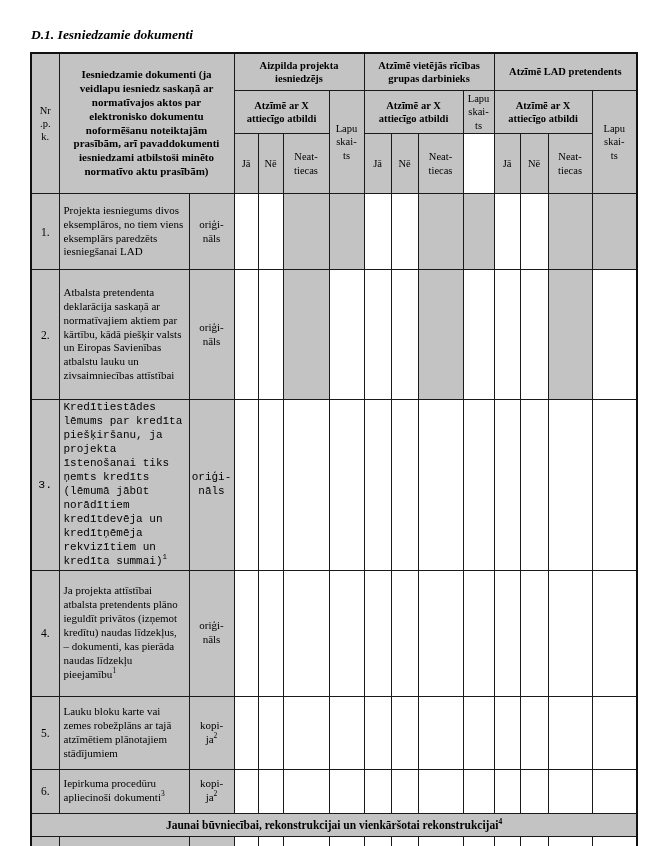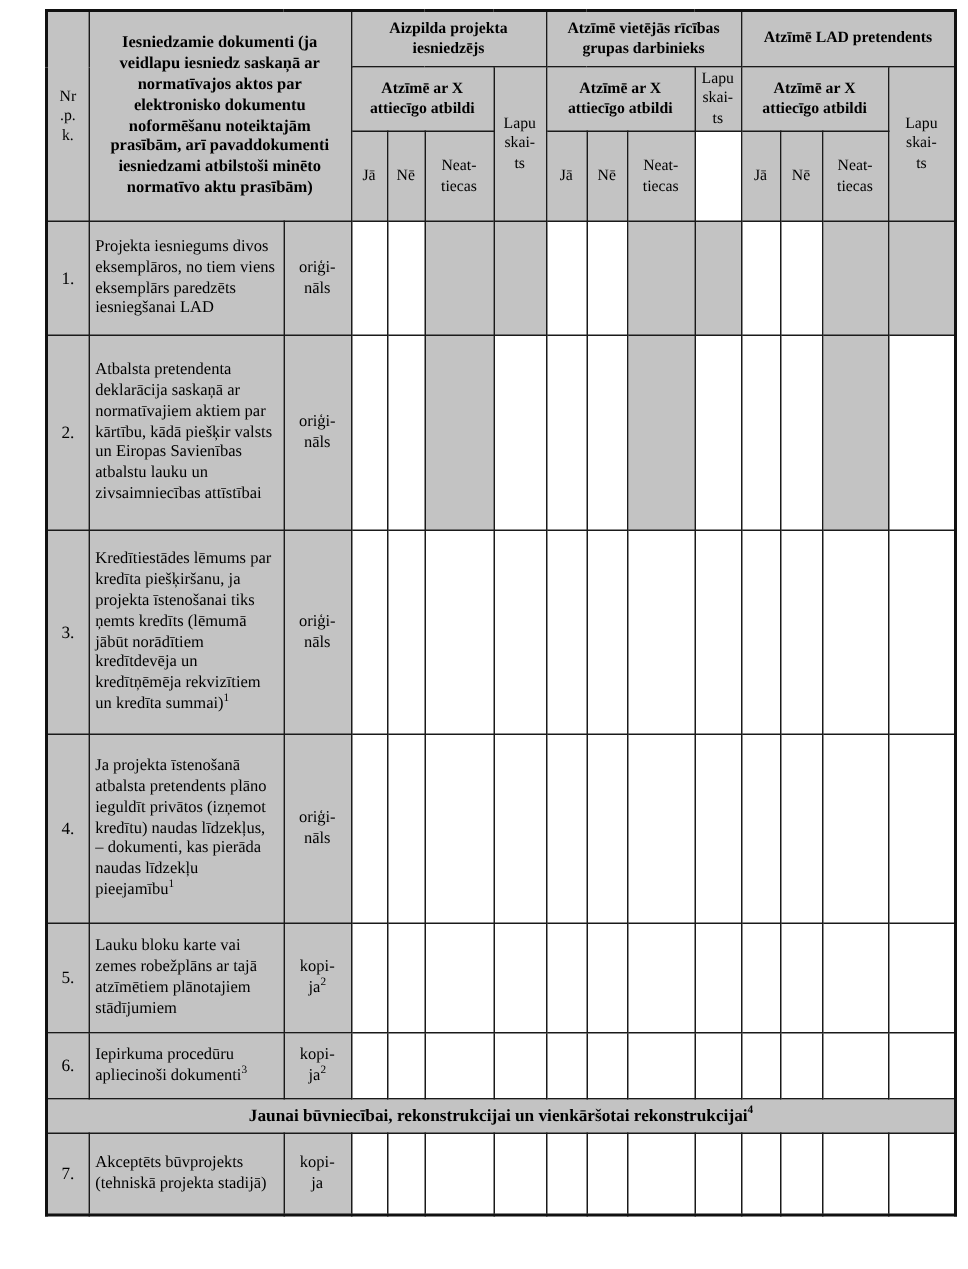--- a/index.html
+++ b/index.html
@@ -33,34 +33,35 @@
   .pre{white-space:pre-line;}
   tr.hh1 th{height:34px;}
   tr.hh2 th{height:40px;}
   tr.hh3 th{height:57px;}
   td.num{text-align:center;font-size:11.5px;}
   td.doc{font-size:11px;line-height:1.27;padding:1px 4px;text-align:left;margin-left:40px;}
   td.type{text-align:center;font-size:11px;line-height:1.25;}
   sup{font-size:7.5px;line-height:0;}
   tr.rh1 td{height:73px;}
   tr.rh2 td{height:127px;}
-  tr.rh3 td{height:133px;}
+  tr.rh3 td{height:133px;font-family:Liberation Mono, monospace;}
   tr.rh4 td{height:123px;}
   tr.rh5 td{height:70px;}
   tr.rh6 td{height:41px;}
   tr.rhs td{height:20px;}
   tr.rh7 td{height:51px;}
   td.section{
     text-align:center;font-weight:bold;font-size:11.5px;
   }
 </style>
 </head>
 <body>
 
 <div class="sheet">
+  <div class="doc-subtitle">D.1. Iesniedzamie dokumenti</div>
 
   <table class="frm">
     <colgroup>
       <col style="width:28px">
         <col style="width:130px">
         <col style="width:45px">
       <col style="width:24px">
         <col style="width:25px">
         <col style="width:46px">
         <col style="width:35px">
@@ -171,21 +172,21 @@
         <td></td>
         <td></td>
         <td></td>
         <td></td>
         <td></td>
         <td></td>
       </tr>
 
       <tr class="rh4">
         <td class="num g">4.</td>
-        <td class="doc g"><span>Ja projekta īstenošanā atbalsta pretendents plāno ieguldīt privātos (izņemot kredītu) naudas līdzekļus, – dokumenti, kas pierāda naudas līdzekļu pieejamību</span><sup>1</sup></td>
+        <td class="doc g"><span>Ja projekta attīstībai atbalsta pretendents plāno ieguldīt privātos (izņemot kredītu) naudas līdzekļus, – dokumenti, kas pierāda naudas līdzekļu pieejamību</span><sup>1</sup></td>
         <td class="type g"><span class="pre">oriģi-
 nāls</span><sup></sup></td>
         <td></td>
         <td></td>
         <td></td>
         <td></td>
         <td></td>
         <td></td>
         <td></td>
         <td></td>

